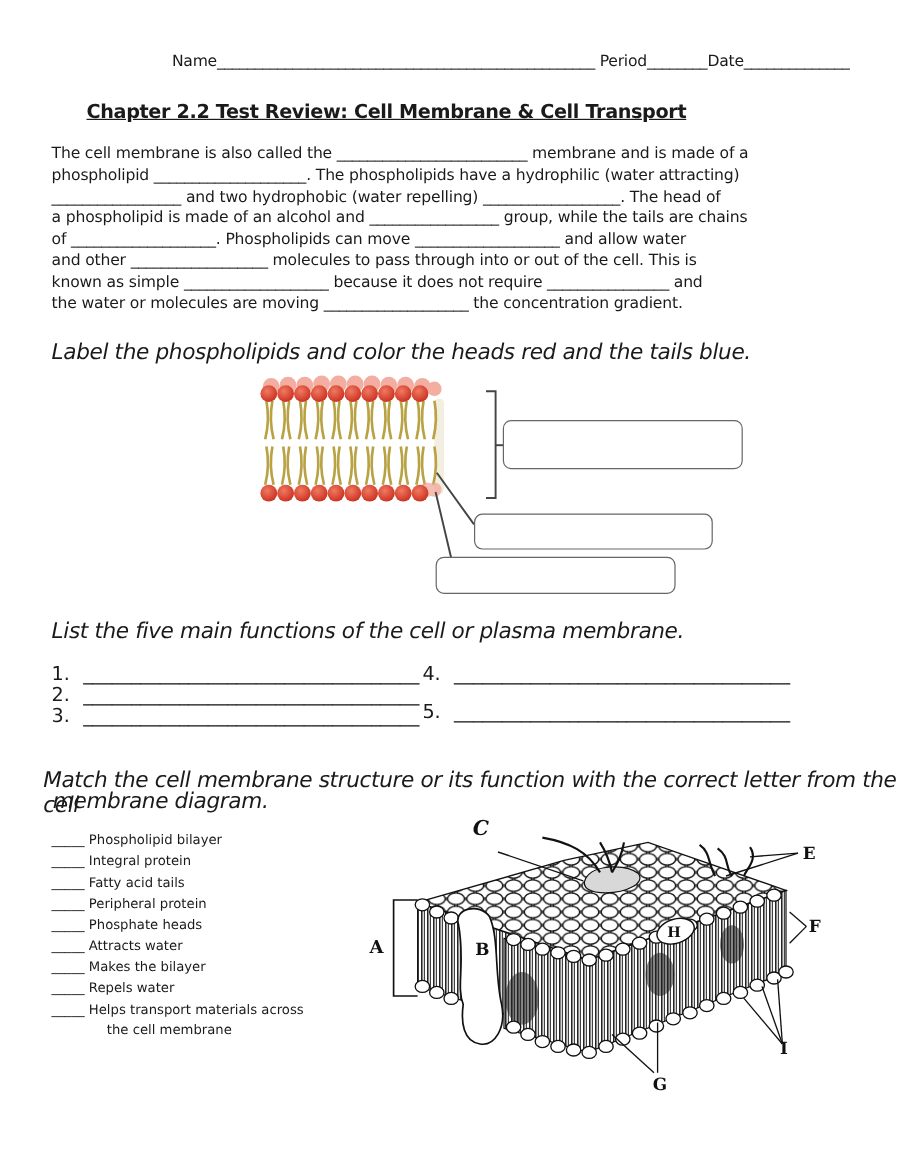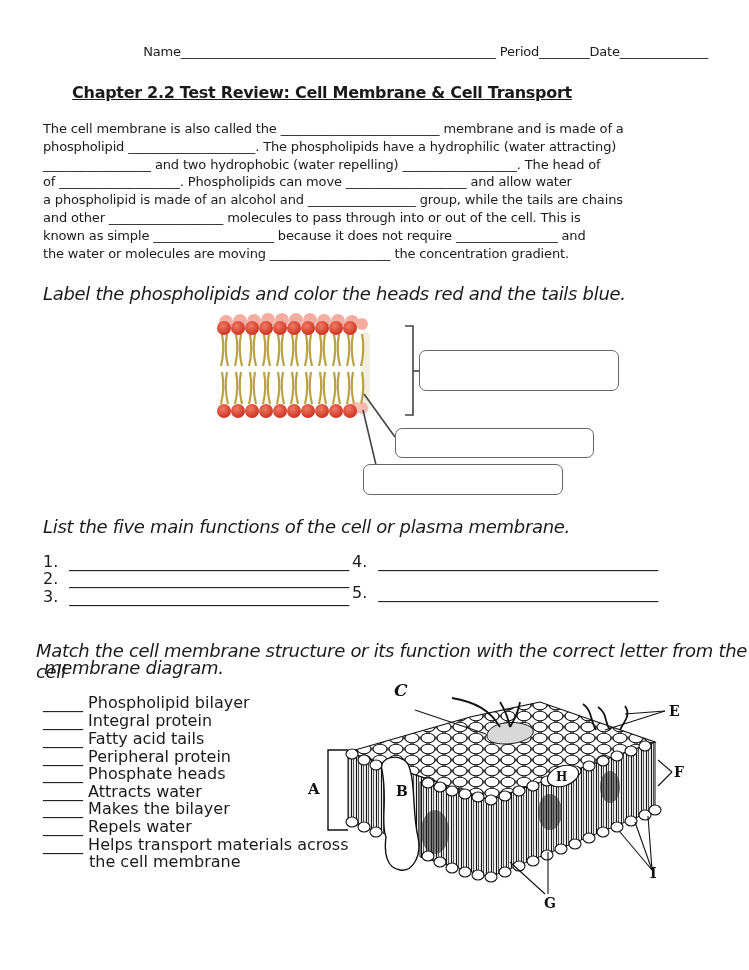--- a/index.html
+++ b/index.html
@@ -7,38 +7,38 @@
   body { position: relative; font-family: "DejaVu Sans", sans-serif; color: #1a1a1a; }
   .abs { position: absolute; }
   .t { font-size: 13px; line-height: 17.8px; white-space: nowrap; letter-spacing: -0.15px; }
   .header { top: 44px; left: 43px; width: 665px; font-size: 13px; letter-spacing: -0.2px; text-align: right; }
   .title { top: 83px; left: 0; width: 644px; text-align: center; font-weight: bold; font-size: 16px; text-decoration: underline; letter-spacing: -0.3px; }
   .para { top: 120px; left: 43px; width: 620px; }
   .para .line { display: block; height: 17.8px; }
   .instr { font-size: 18px; font-style: italic; letter-spacing: -0.3px; }
   .box { position: absolute; border: 1.5px solid #666; border-radius: 7px; background: #fff; }
   .fnrow { position: absolute; font-size: 16px; height: 17px; white-space: nowrap; }
-  .match-item { position: absolute; left: 43px; font-size: 16px; white-space: nowrap; height: 18px; text-align: right; }
+  .match-item { position: absolute; left: 43px; font-size: 11px; white-space: nowrap; height: 18px; text-align: right; }
 </style>
 </head>
 <body>
 
 <div class="abs header">
   <span>Name</span><span>__________________________________________________</span>
   <span>Period</span><span>________</span><span>Date</span><span>______________</span>
 </div>
 
 <div class="abs title">Chapter 2.2 Test Review: Cell Membrane &amp; Cell Transport</div>
 
 <div class="abs para t">
   <span class="line">The cell membrane is also called the _________________________ membrane and is made of a</span>
   <span class="line">phospholipid ____________________.  The phospholipids have a hydrophilic (water attracting)</span>
   <span class="line">_________________ and two hydrophobic (water repelling) __________________.  The head of</span>
+  <span class="line">a phospholipid is made of an alcohol and _________________ group, while the tails are chains</span>
   <span class="line">of ___________________.  Phospholipids can move ___________________ and allow water</span>
-  <span class="line">a phospholipid is made of an alcohol and _________________ group, while the tails are chains</span>
   <span class="line">and other __________________ molecules to pass through into or out of the cell.  This is</span>
   <span class="line">known as simple ___________________ because it does not require ________________ and</span>
   <span class="line">the water or molecules are moving ___________________ the concentration gradient.</span>
 </div>
 
 <div class="abs instr" style="top:283px; left:43px;">Label the phospholipids and color the heads red and the tails blue.</div>
 
 <div class="abs" style="top:312px; left:212px; width:160px; height:115px;">
   <svg width="160" height="115" viewBox="0 0 160 115">
     <defs>

